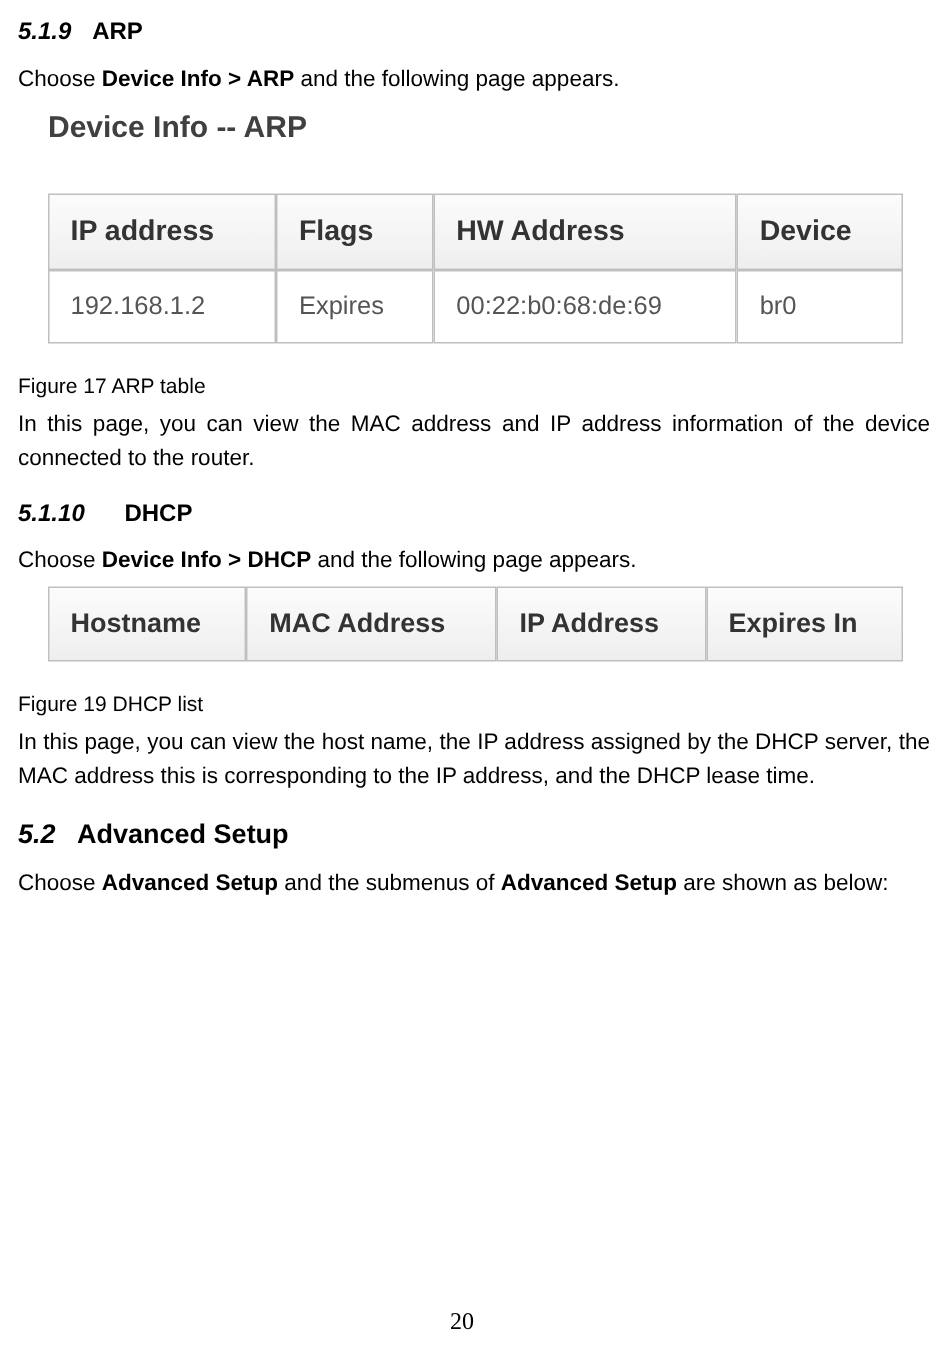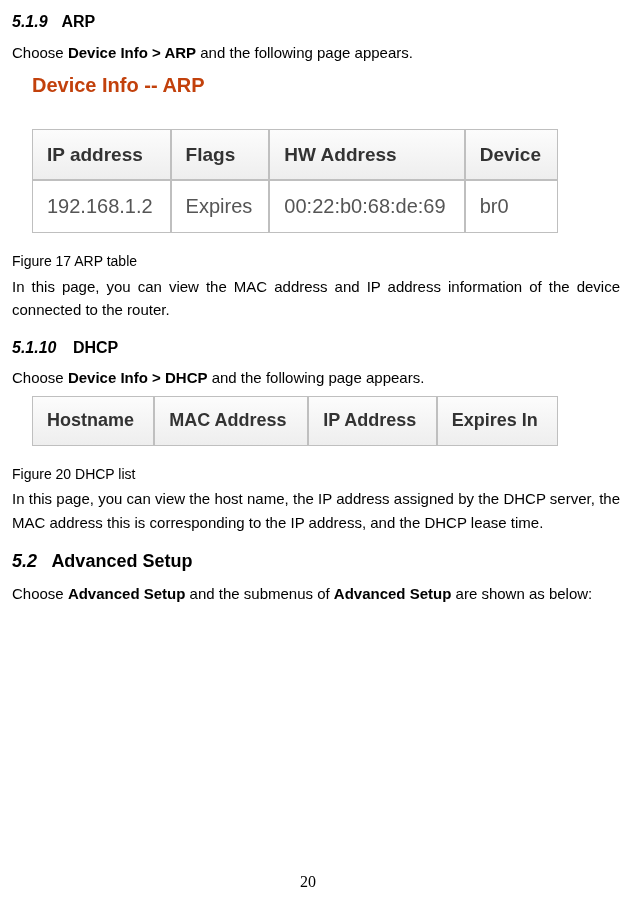--- a/index.html
+++ b/index.html
@@ -24,44 +24,44 @@
     h3.sec.adv { font-size: 18px; margin-top: 14px; }
     p.para { margin-bottom: 6px; }
     p.para .bold { font-weight: bold; }
 
     .embedded {
       margin: 4px 0 0 20px;
     }
     .emb-title {
       font-family: Verdana, Arial, sans-serif;
       font-size: 20px;
-      color: #c2410c;
+      color: #404040;
       font-weight: bold;
       margin-bottom: 28px;
     }
     table.arp, table.dhcp {
       border-collapse: separate;
       border-spacing: 0;
-      width: 526px;
+      width: 570px;
     }
     table.arp th, table.arp td,
     table.dhcp th, table.dhcp td {
       border: 1px solid #bfbfbf;
       padding: 10px 14px;
       text-align: left;
       font-family: Verdana, Arial, sans-serif;
     }
     table.arp th, table.dhcp th {
       background: linear-gradient(#fcfcfc, #eeeeee);
       font-size: 19px;
       font-weight: bold;
       color: #333;
     }
     table.arp td {
-      font-size: 20px;
+      font-size: 17px;
       color: #555;
       background: #fff;
     }
     table.dhcp th { font-size: 18px; }
 
     .caption {
       text-align: left;
       font-size: 14px;
       margin-top: 18px;
       margin-bottom: 2px;
@@ -107,42 +107,42 @@
     </tr>
   </tbody>
     </table>
 </div>
 
 <div class="caption">Figure 17 ARP table</div>
 
 <p class="para just">In this page, you can view the MAC address and IP address information of the device connected to the router.</p>
 
 <h3 class="sec" style="margin-top:14px;">
-  <span class="num" style="margin-right:12px;">5.1.10</span>
+  <span class="num" style="margin-right:22px;">5.1.10</span>
   <span>DHCP</span>
 </h3>
 
 <p class="para">
   <span>Choose </span><span class="bold">Device Info &gt; DHCP</span><span> and the following page appears.</span>
 </p>
 
 <div class="embedded" style="margin-top:0;">
   <table class="dhcp">
     <tbody>
         <tr>
       <th>Hostname</th>
       <th>MAC Address</th>
       <th>IP Address</th>
       <th>Expires In</th>
     </tr>
   </tbody>
     </table>
 </div>
 
-<div class="caption">Figure 20 DHCP list</div>
+<div class="caption">Figure 19 DHCP list</div>
 
 <p class="para just">In this page, you can view the host name, the IP address assigned by the DHCP server, the MAC address this is corresponding to the IP address, and the DHCP lease time.</p>
 
 <h3 class="sec adv">
   <span class="num">5.2</span>
   <span>Advanced Setup</span>
 </h3>
 
 <p class="para just">
   <span>Choose </span><span class="bold">Advanced Setup</span><span> and the submenus of </span><span class="bold">Advanced Setup</span><span> are shown as below:</span>

